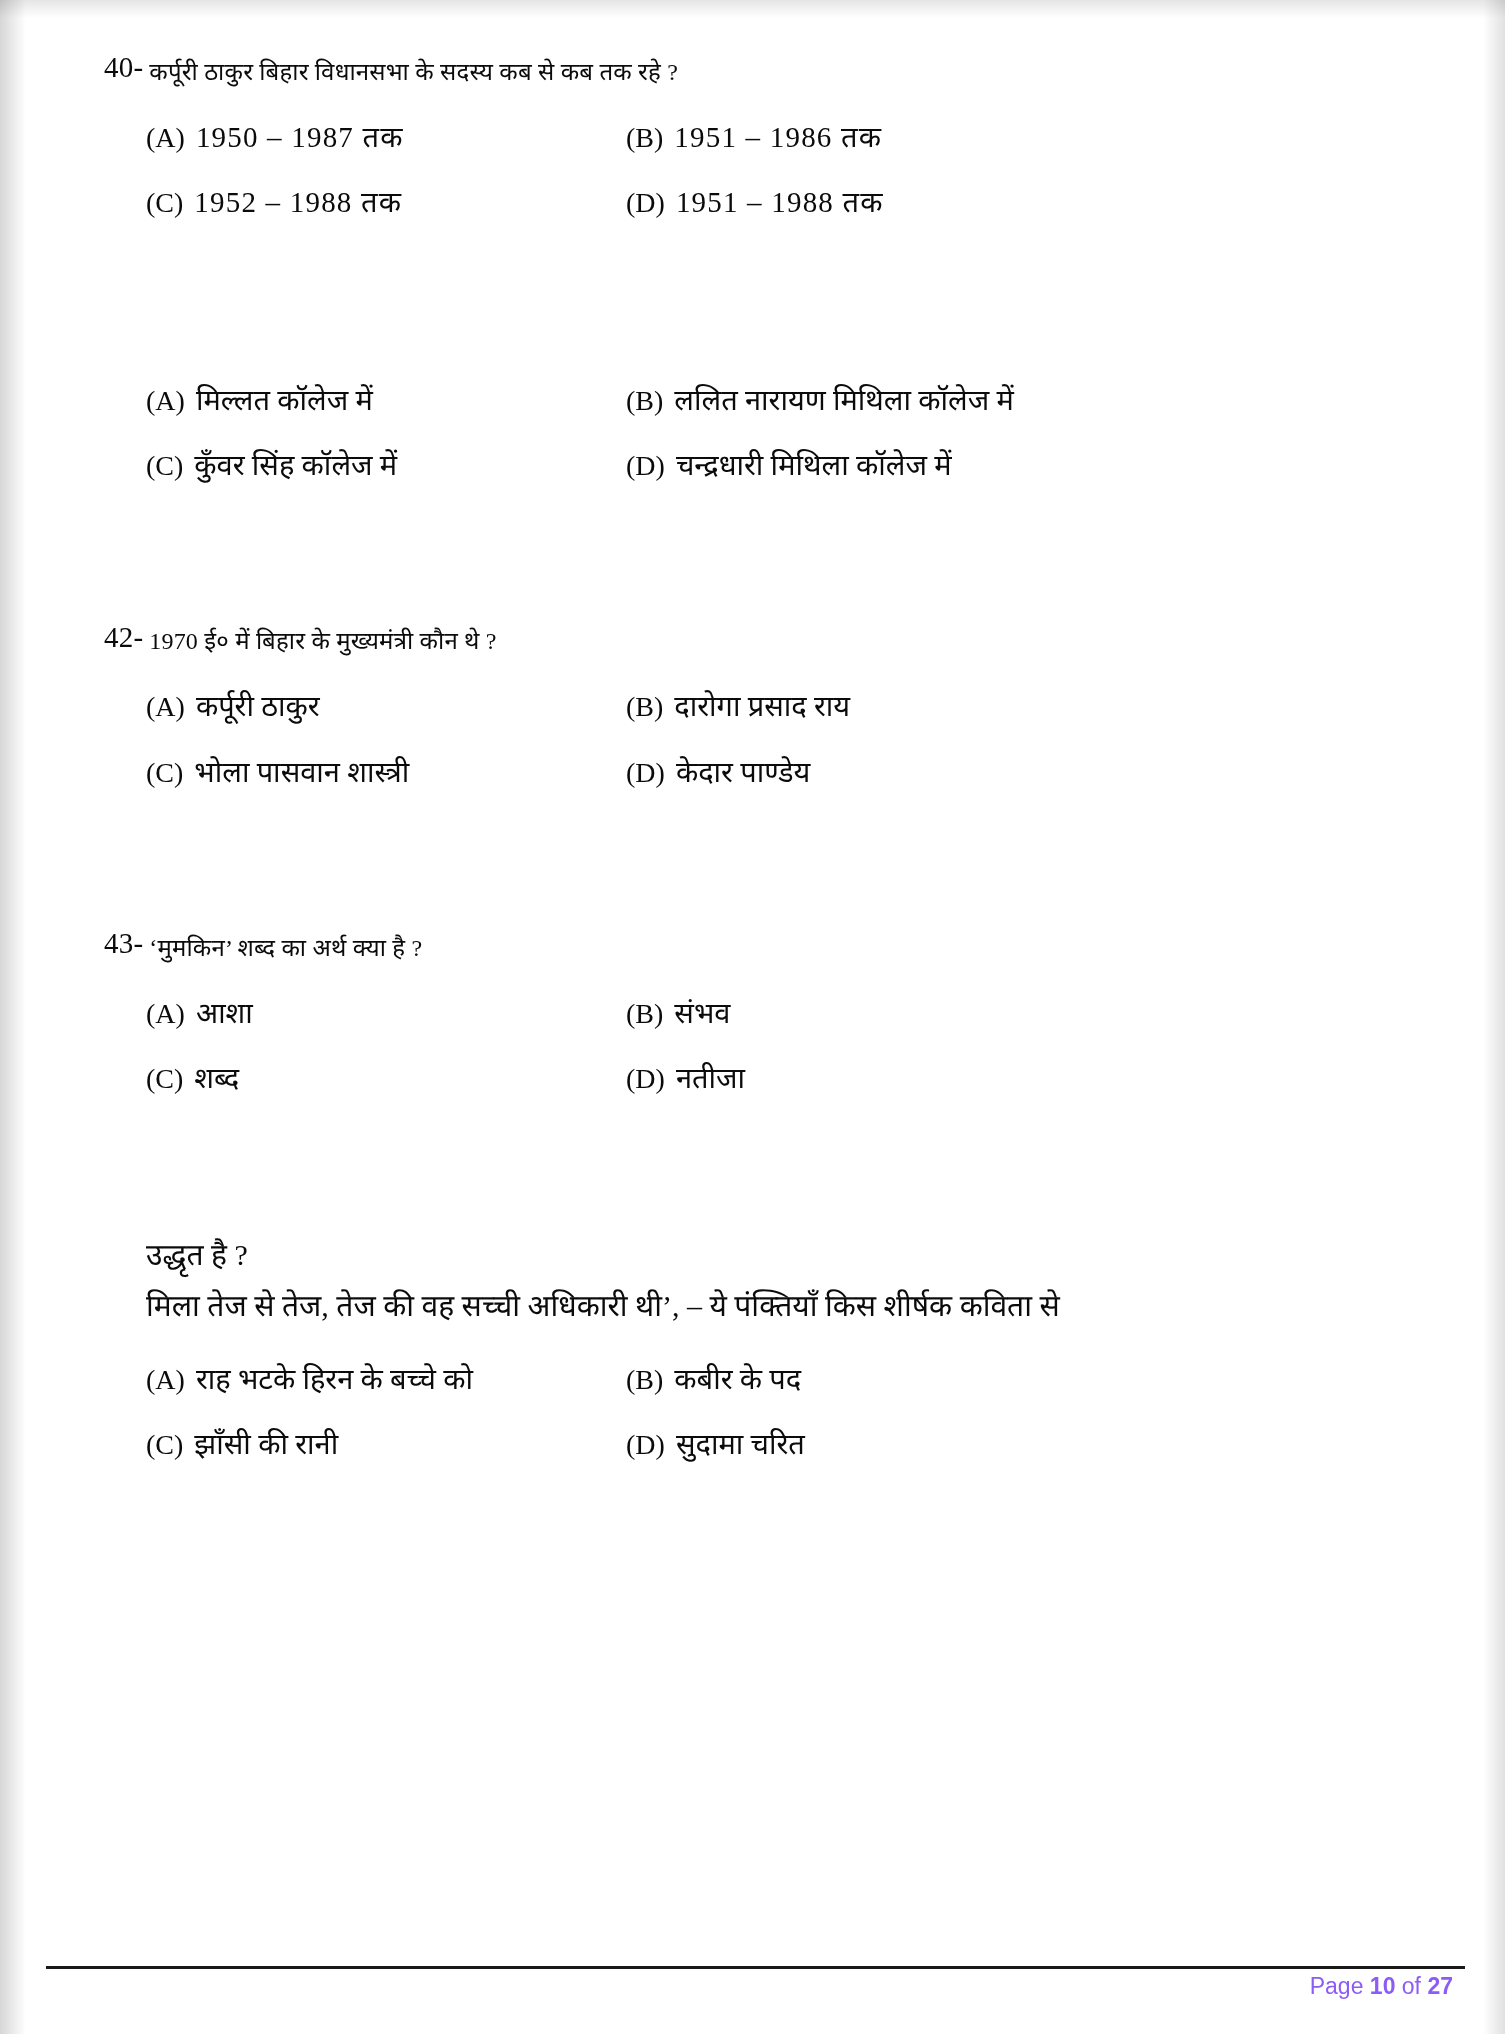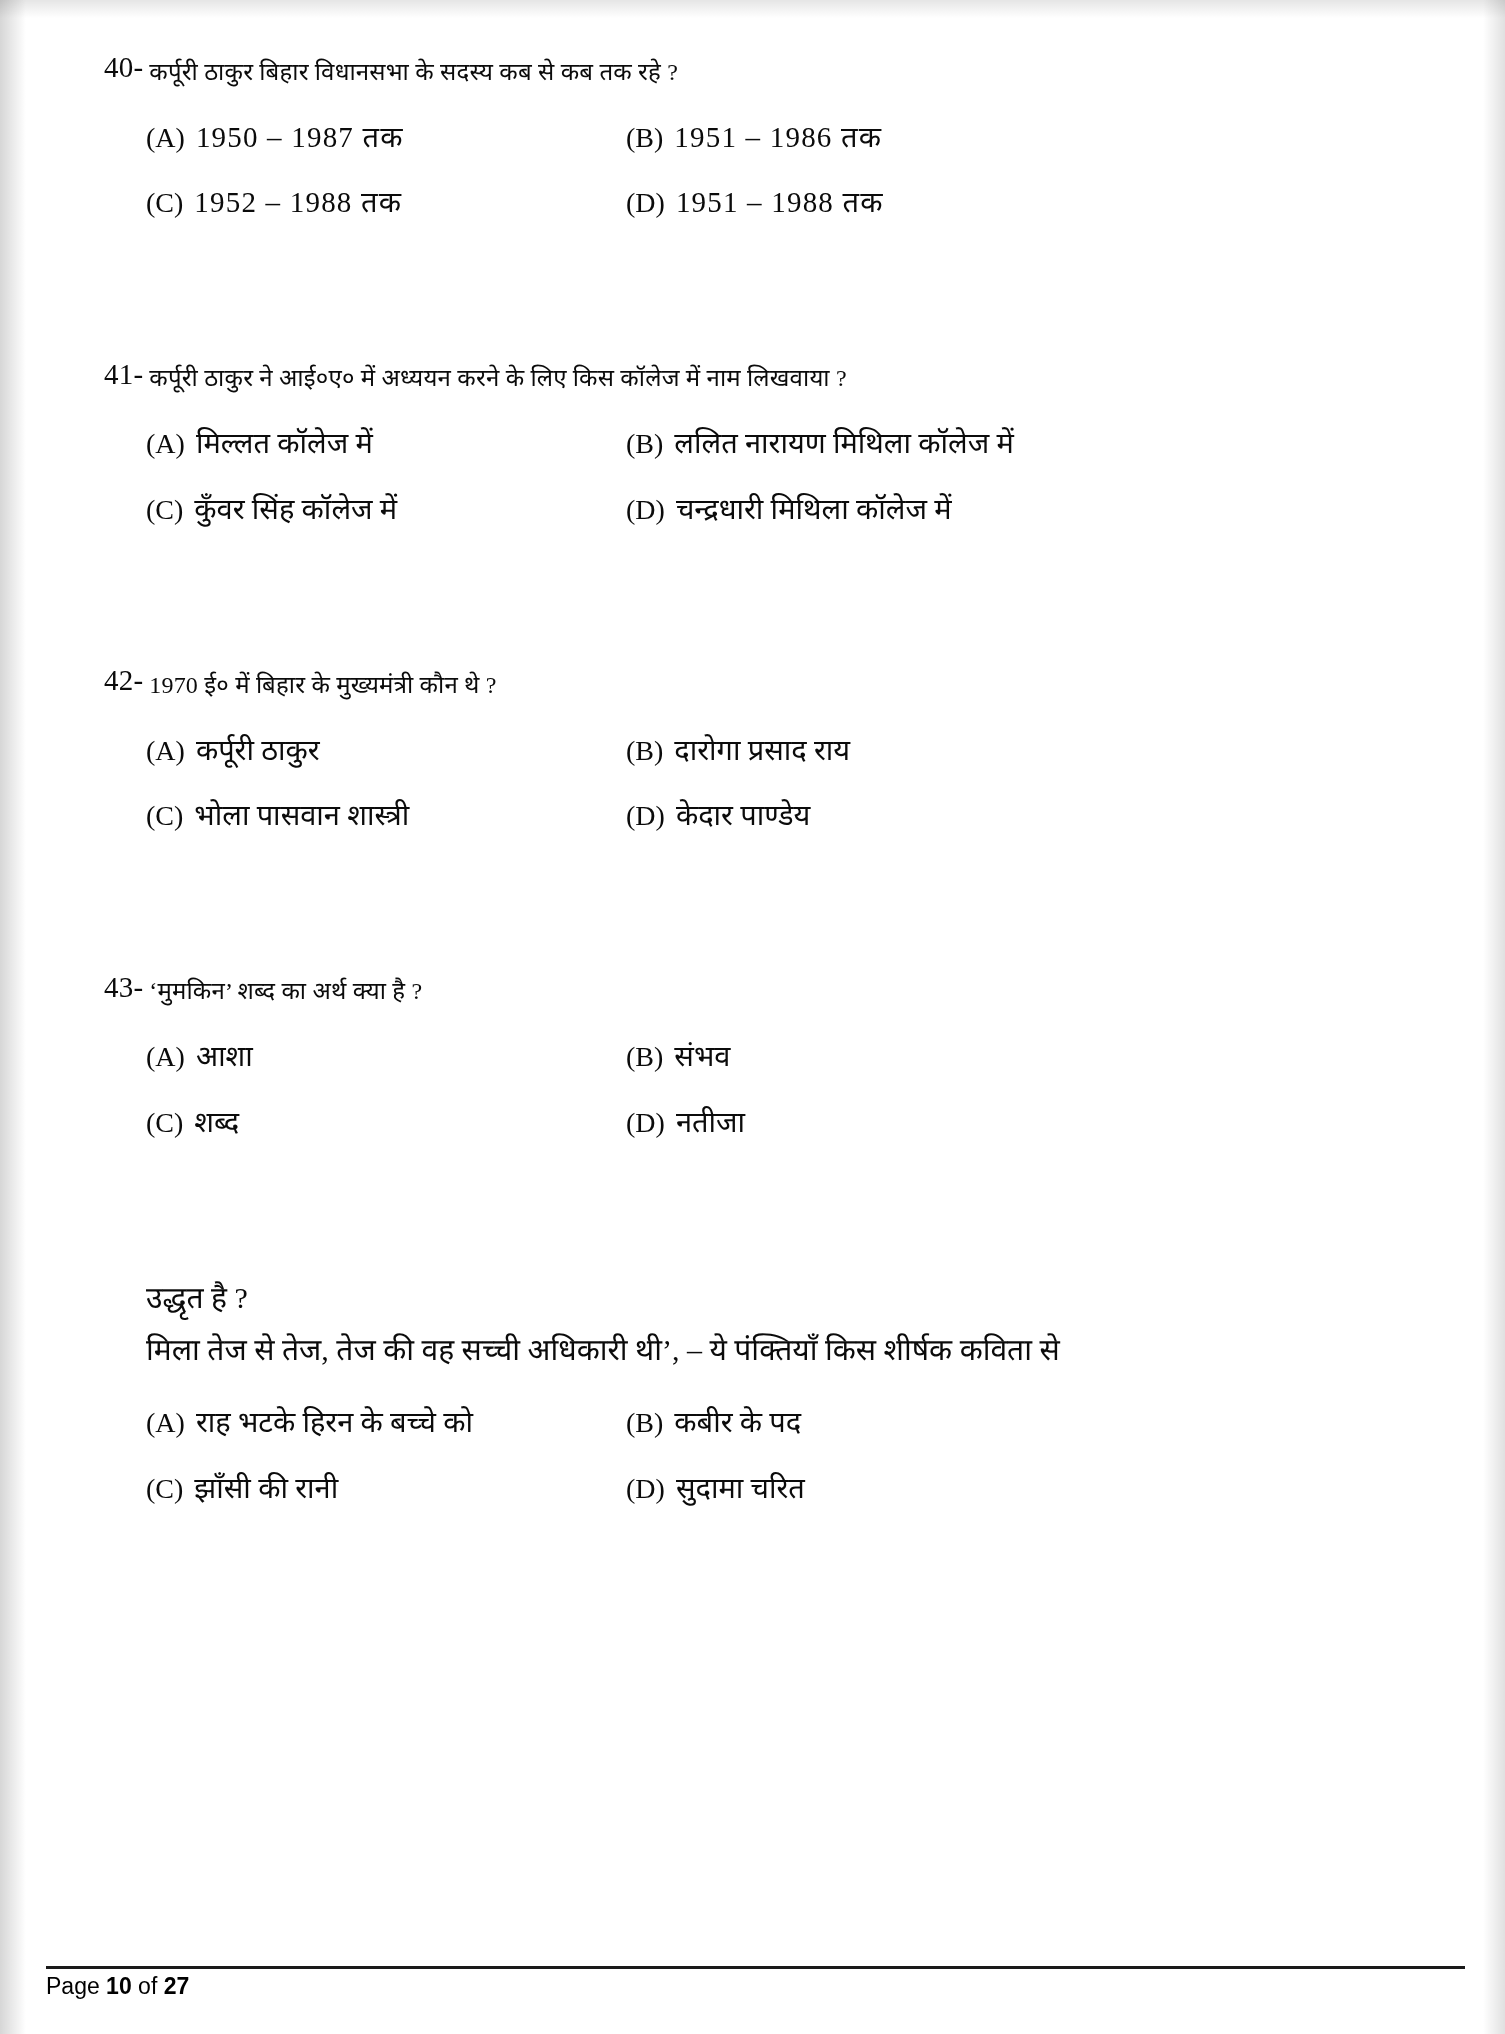--- a/index.html
+++ b/index.html
@@ -112,24 +112,24 @@
     left: 46px;
     right: 40px;
     bottom: 34px;
   }
   .footer-rule {
     border-top: 3px solid #1a1a1a;
     width: 100%;
   }
   .footer-text {
     margin-top: 4px;
-    text-align: left;
+    text-align: right;
     font-family: "Liberation Sans", sans-serif;
     font-size: 23px;
-    color: #000000;
+    color: #8b5cf6;
     padding-right: 12px;
   }
   .footer-text b { font-weight: bold; }
 </style>
 </head>
 <body>
 
 <div class="page">
 
   <div class="scan-edge-left"></div>
@@ -163,24 +163,20 @@
             <span class="opt-label">(D)</span>
             <span class="opt-text numeric">1951  –  1988 तक</span>
           </div>
         </div>
       </div>
     </div>
 
     <div class="gap-lg"></div>
 
     <div class="question-block">
-      <div class="q-stem">
-        <span class="q-number">41-</span>
-        <span class="q-text">कर्पूरी ठाकुर ने आई०ए० में अध्ययन करने के लिए किस कॉलेज में नाम लिखवाया ?</span>
-      </div>
       <div class="options">
         <div class="opt-row">
           <div class="opt opt-a">
             <span class="opt-label">(A)</span>
             <span class="opt-text">मिल्लत कॉलेज में</span>
           </div>
           <div class="opt opt-b">
             <span class="opt-label">(B)</span>
             <span class="opt-text">ललित नारायण मिथिला कॉलेज में</span>
           </div>

